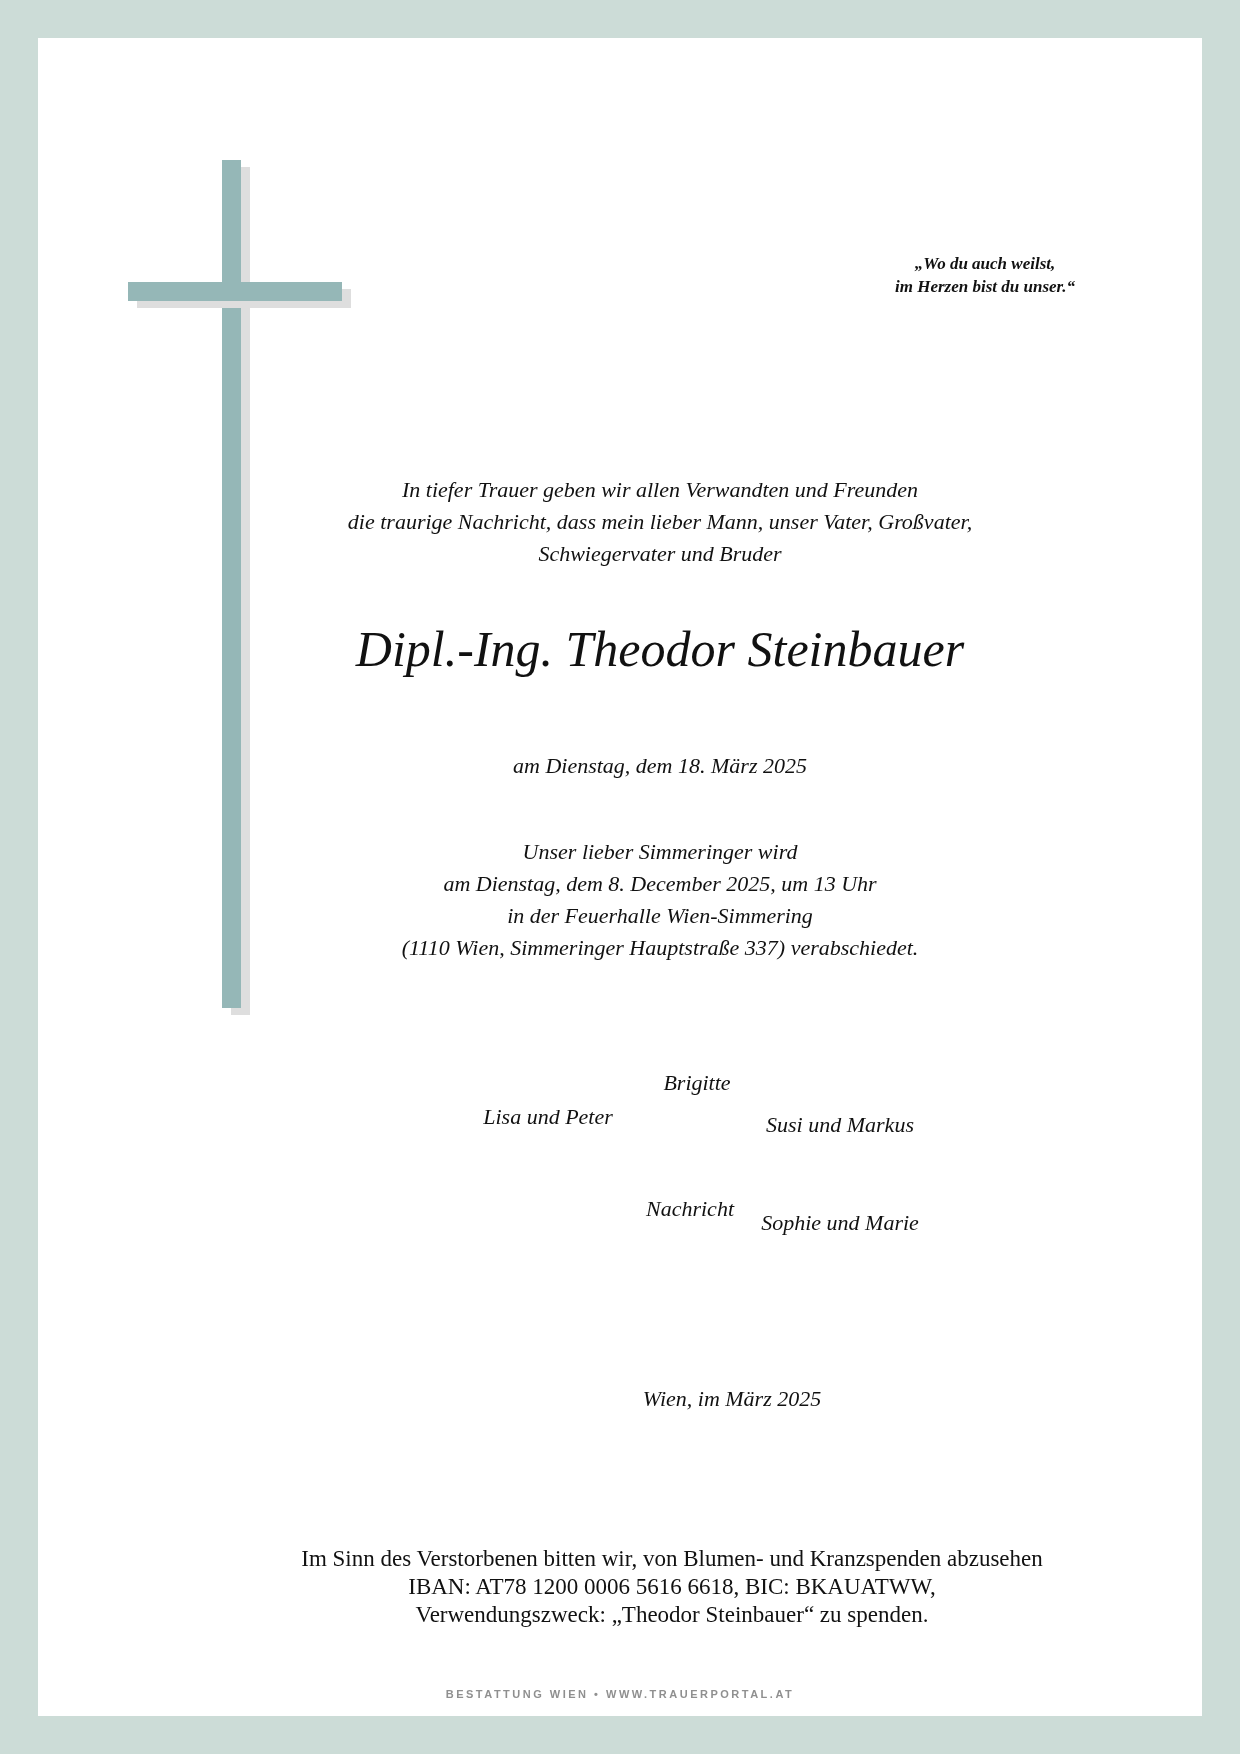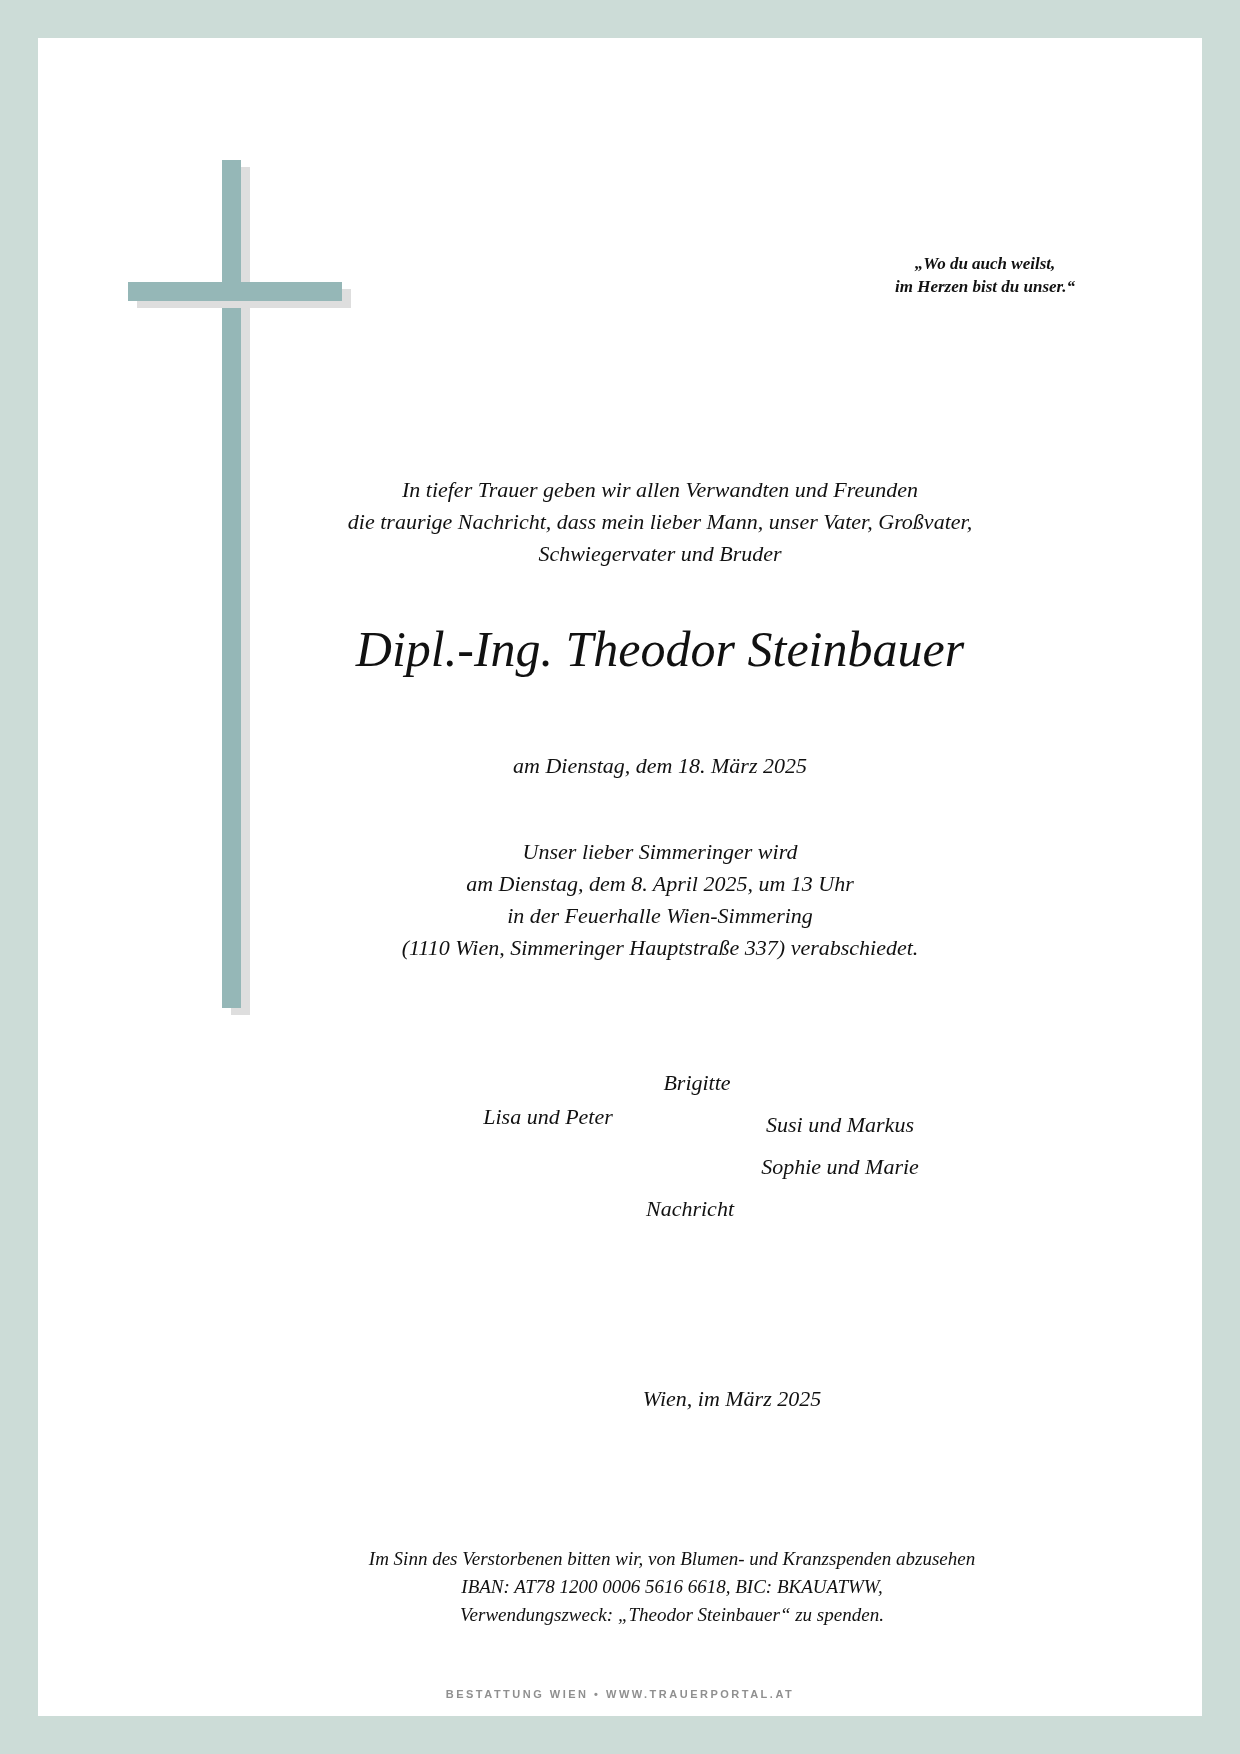--- a/index.html
+++ b/index.html
@@ -56,36 +56,35 @@
   .mourner {
     position: absolute;
     transform: translateX(-50%);
     font-style: italic;
     font-size: 22px; line-height: 30px;
     white-space: nowrap;
   }
   .m-row1 { left: 697px; top: 1068px; }
   .m-row2-left { left: 548px; top: 1102px; }
   .m-row2-right { left: 840px; top: 1110px; }
-  .m-row3 { left: 840px; top: 1152px; font-style: italic; }
+  .m-row3 { left: 840px; top: 1208px; font-style: italic; }
   .m-row4 { left: 690px; top: 1194px; }
   .dateline {
     position: absolute;
     left: 732px; top: 1386px;
     transform: translateX(-50%);
     font-style: italic; font-size: 22px;
     white-space: nowrap;
     text-align: center;
   }
   .donation {
     position: absolute;
     left: 132px; top: 1545px; width: 1080px;
     text-align: center;
-    font-style: italic;
-    font-size: 19px; line-height: 28px;
+    font-size: 23px; line-height: 28px;
   }
   .footer {
     position: absolute;
     left: 38px; right: 38px; top: 1688px;
     text-align: center;
     font-family: "Liberation Sans", "DejaVu Sans", sans-serif;
     font-size: 11px;
     letter-spacing: 2.5px;
     color: #8f8f8f;
     font-weight: 700;
@@ -112,21 +111,21 @@
 </div>
 
 <div class="centerblock deceased-name">Dipl.-Ing. Theodor Steinbauer</div>
 
 <div class="centerblock death-info">
   <div>am Dienstag, dem 18. März 2025</div>
 </div>
 
 <div class="centerblock farewell-info">
   <div>Unser lieber Simmeringer wird</div>
-  <div>am Dienstag, dem 8. April 2025, um 13 Uhr</div>
+  <div>am Dienstag, dem 8. December 2025, um 13 Uhr</div>
   <div>in der Feuerhalle Wien-Simmering</div>
   <div>(1110 Wien, Simmeringer Hauptstraße 337) verabschiedet.</div>
 </div>
 
 <div class="mourner m-row1">Brigitte</div>
 <div class="mourner m-row2-left">Lisa und Peter</div>
 <div class="mourner m-row2-right">Susi und Markus</div>
 <div class="mourner m-row3">Sophie und Marie</div>
 <div class="mourner m-row4">Nachricht</div>
 

